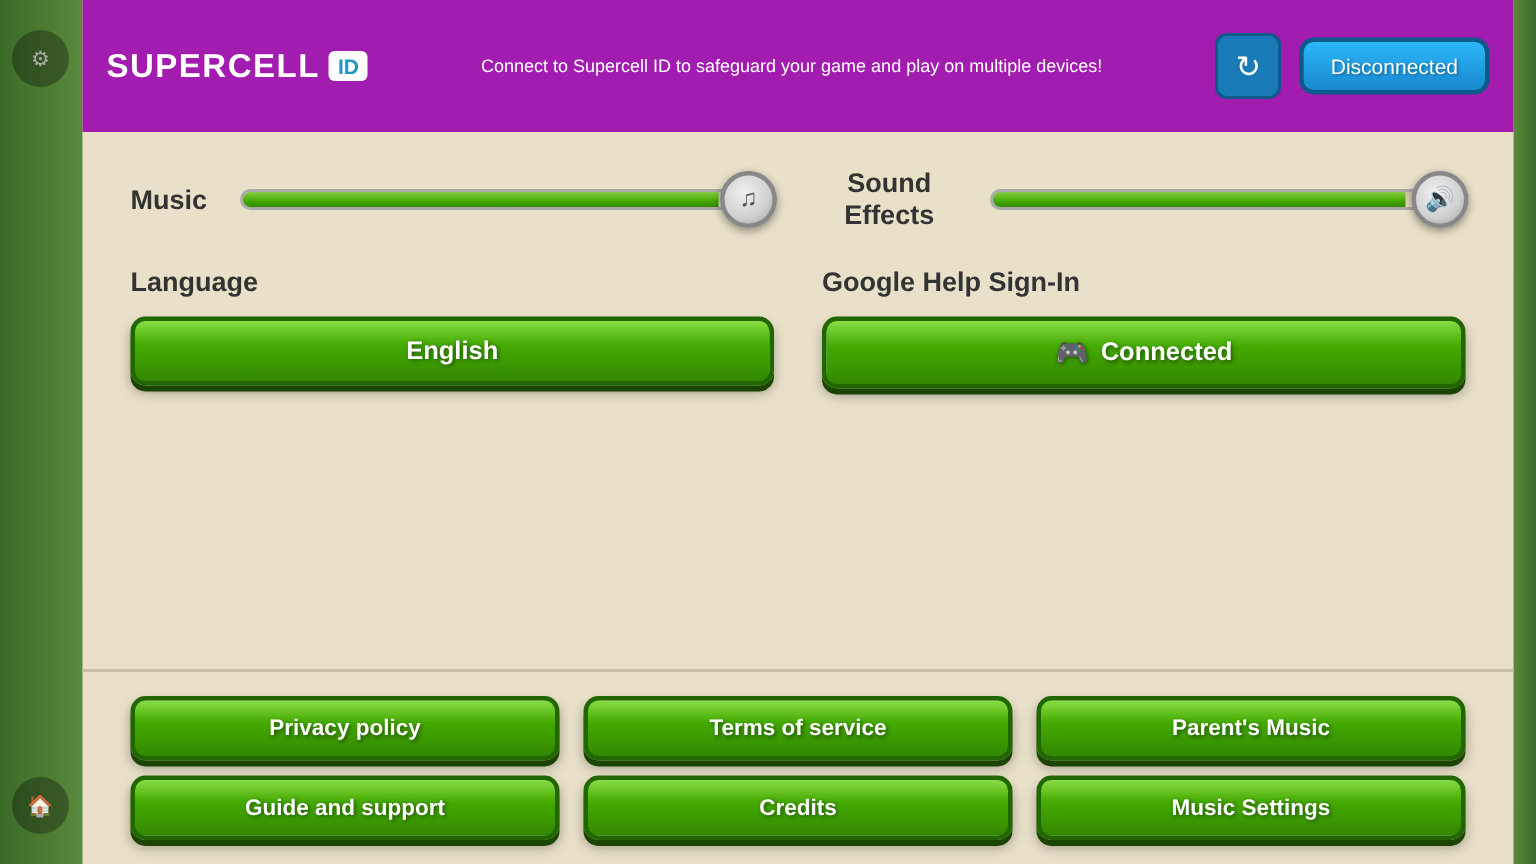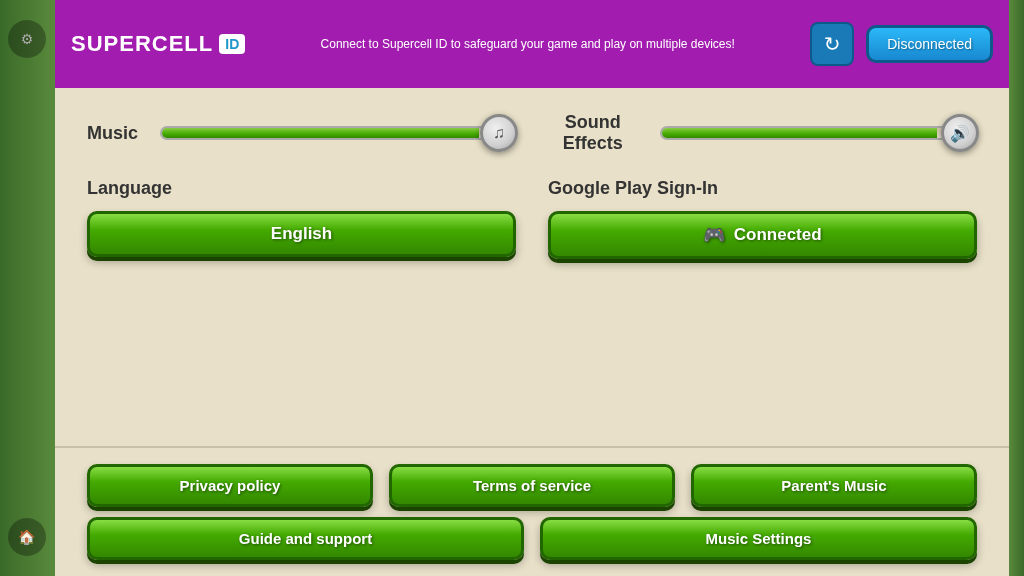--- a/index.html
+++ b/index.html
@@ -348,37 +348,38 @@
     </div>
 
     <div class="options-row">
       <div class="option-group">
         <div class="option-label">Language</div>
         <button class="green-btn">
           <span>English</span>
         </button>
       </div>
       <div class="option-group">
-        <div class="option-label">Google Play Sign-In</div>
+        <div class="option-label">Google Help Sign-In</div>
         <button class="green-btn">
           <span class="gamepad-icon">🎮</span>
           <span>Connected</span>
         </button>
       </div>
     </div>
 
   </div>
 
   <div class="divider"></div>
 
   <div class="bottom-buttons">
     <div class="btn-row">
       <button class="bottom-btn">Privacy policy</button>
       <button class="bottom-btn">Terms of service</button>
       <button class="bottom-btn">Parent's Music</button>
     </div>
     <div class="btn-row">
       <button class="bottom-btn">Guide and support</button>
+      <button class="bottom-btn">Credits</button>
       <button class="bottom-btn">Music Settings</button>
     </div>
   </div>
 
 </div>
 
 </body></html>

